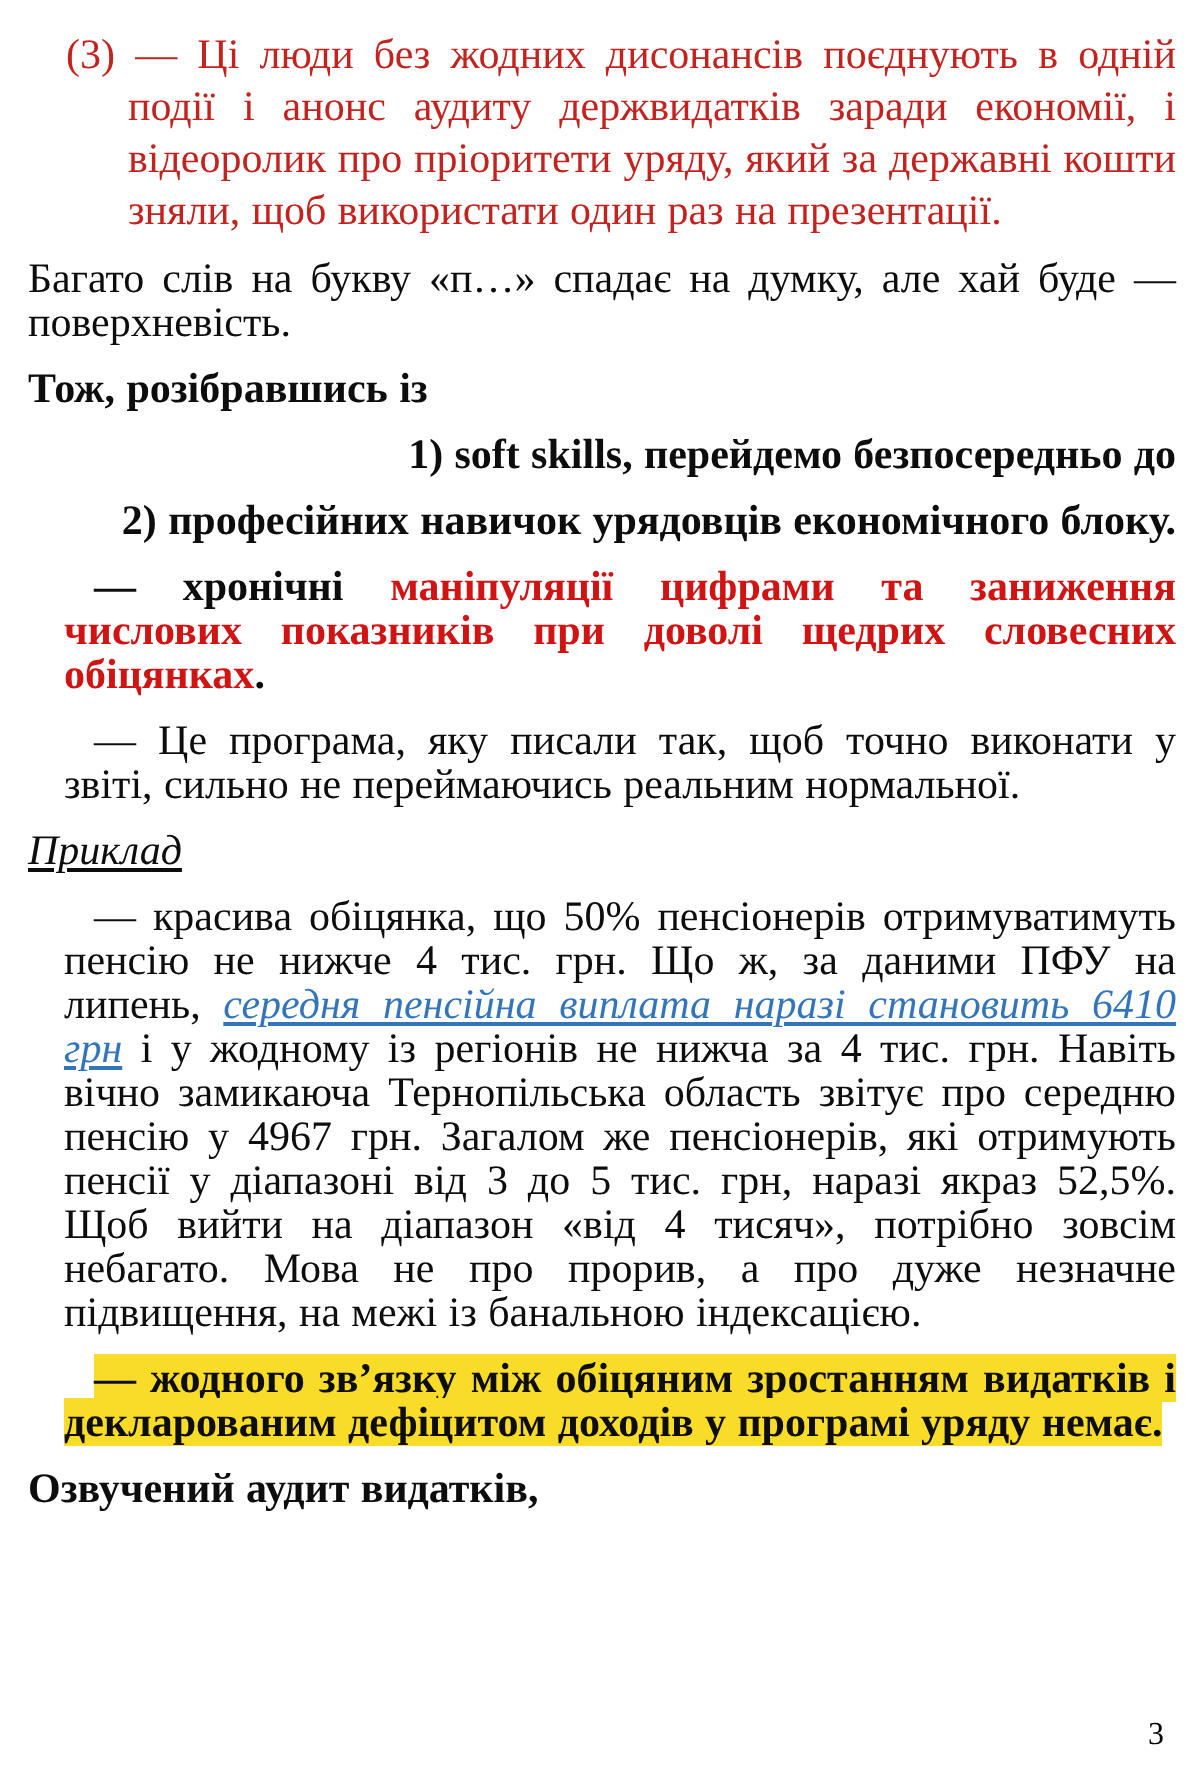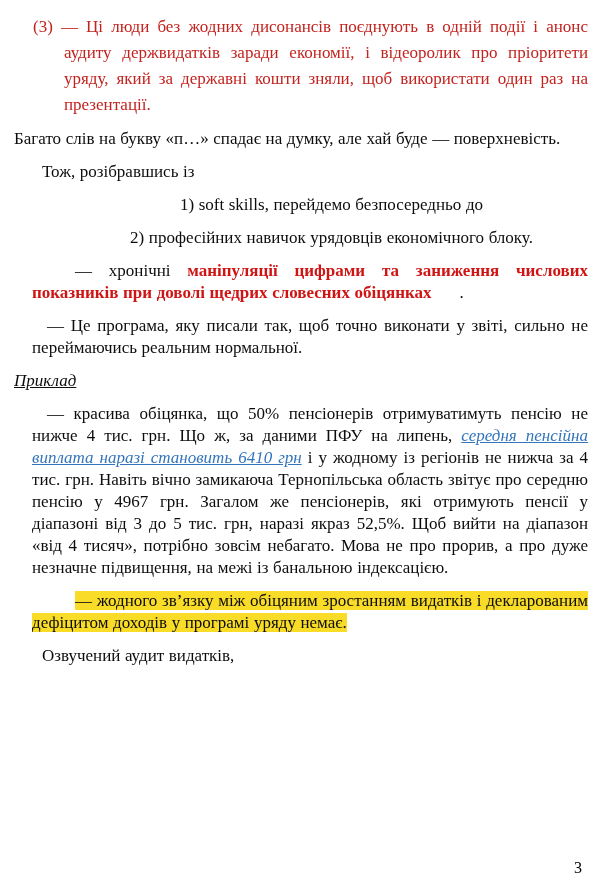--- a/index.html
+++ b/index.html
@@ -11,45 +11,45 @@
   }
   .page {
     position: relative;
     box-sizing: border-box;
     width: 600px; height: 895px;
     padding: 14px 12px 0 14px;
     background: #ffffff;
   }
   .para {
     margin: 0 0 11px 0;
-    font-size: 17px;
+    font-size: 21px;
     line-height: 22px;
     text-align: justify;
     word-spacing: 0.02em;
   }
   
   .p-red {
     color: var(--red);
     margin-left: 50px;
     text-indent: -31px;
     line-height: 26px;
     margin-bottom: 10px;
   }
   
   .p-list {
     margin-left: 33px;
-    text-align: center;
+    text-align: right;
     font-weight: bold;
   }
   
   .p-quote {
     margin-left: 18px;
     text-indent: 15px;
   }
-  .b  { font-weight: normal; margin-left: 28px; }
+  .b  { font-weight: bold; }
   .i  { font-style: italic; }
   .u  { text-decoration: underline; }
   .red-bold { color: var(--red-bold); font-weight: bold; }
   .link {
     color: var(--link);
     font-style: italic;
     text-decoration: underline;
     cursor: pointer;
   }
   .hl { background: var(--hl); }

